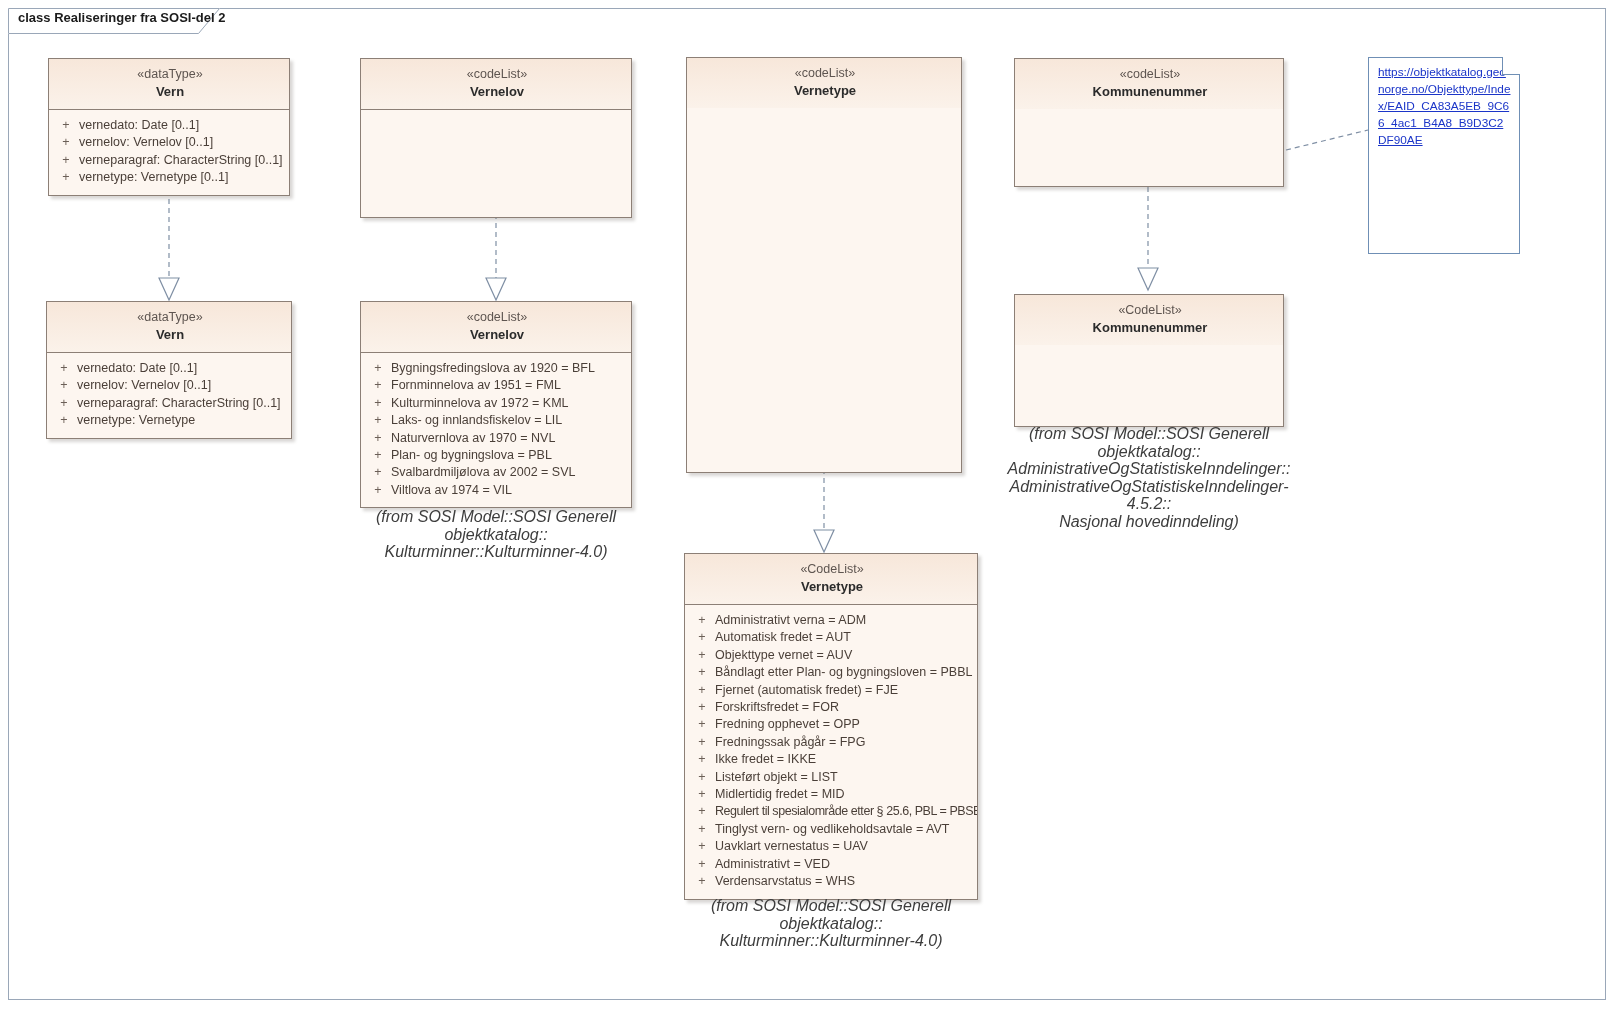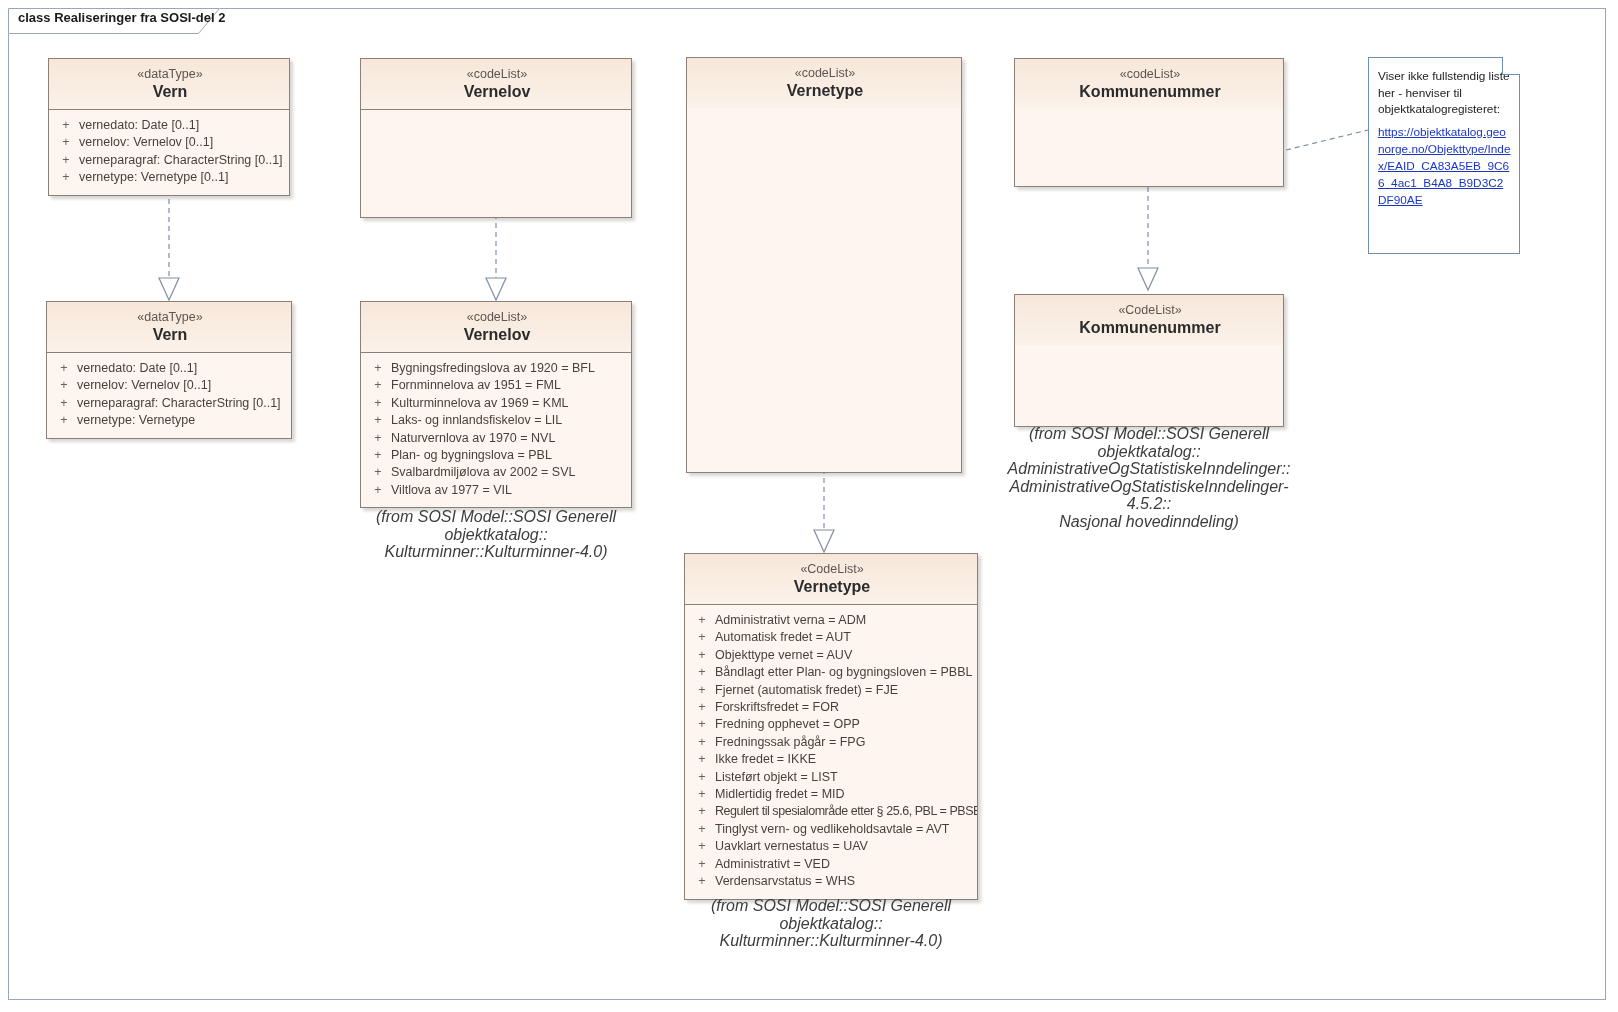--- a/index.html
+++ b/index.html
@@ -72,21 +72,21 @@
   }
   .uml-head.with-sep {
     border-bottom: 1px solid #8c7f76;
   }
   .stereotype {
     font-size: 12.5px;
     color: #5e5550;
     line-height: 17px;
   }
   .cname {
-    font-size: 16px;
+    font-size: 13px;
     font-weight: bold;
     color: #2b2b2b;
     line-height: 18px;
   }
   .uml-body {
     padding: 7px 4px 8px 4px;
     background: #fdf6f0;
   }
   .attr {
     display: flex;
@@ -269,41 +269,41 @@
       <div class="attr">
         <span class="vis">+</span>
         <span class="txt">Bygningsfredingslova av 1920 = BFL</span>
       </div>
       <div class="attr">
         <span class="vis">+</span>
         <span class="txt">Fornminnelova av 1951 = FML</span>
       </div>
       <div class="attr">
         <span class="vis">+</span>
-        <span class="txt">Kulturminnelova av 1969 = KML</span>
+        <span class="txt">Kulturminnelova av 1972 = KML</span>
       </div>
       <div class="attr">
         <span class="vis">+</span>
         <span class="txt">Laks- og innlandsfiskelov = LIL</span>
       </div>
       <div class="attr">
         <span class="vis">+</span>
         <span class="txt">Naturvernlova av 1970 = NVL</span>
       </div>
       <div class="attr">
         <span class="vis">+</span>
         <span class="txt">Plan- og bygningslova = PBL</span>
       </div>
       <div class="attr">
         <span class="vis">+</span>
         <span class="txt">Svalbardmiljølova av 2002 = SVL</span>
       </div>
       <div class="attr">
         <span class="vis">+</span>
-        <span class="txt">Viltlova av 1977 = VIL</span>
+        <span class="txt">Viltlova av 1974 = VIL</span>
       </div>
     </div>
   </div>
   <div class="caption" style="left:340px; top:508px; width:312px;">(from SOSI Model::SOSI Generell objektkatalog::
 Kulturminner::Kulturminner-4.0)</div>
 
   <div class="uml" style="left:686px; top:57px; width:276px;">
     <div class="uml-head">
       <div class="stereotype">«codeList»</div>
       <div class="cname">Vernetype</div>
@@ -401,21 +401,18 @@
     </div>
     <div class="uml-body empty-body" style="height:66px;"></div>
   </div>
   <div class="caption" style="left:993px; top:425px; width:312px;">(from SOSI Model::SOSI Generell objektkatalog::
 AdministrativeOgStatistiskeInndelinger::
 AdministrativeOgStatistiskeInndelinger-4.5.2::
 Nasjonal hovedinndeling)</div>
 
   <div class="note" style="left:1368px; top:57px; width:152px; height:197px;">
     <div class="dogear"></div>
-    <div class="note-text">Viser ikke fullstendig liste
-her - henviser til
-objektkatalogregisteret:</div>
     <div class="note-link">
       <span>https://objektkatalog.geonorge.no/Objekttype/Index/EAID_CA83A5EB_9C66_4ac1_B4A8_B9D3C2DF90AE</span>
     </div>
   </div>
 
 </div>
 
 </body></html>

